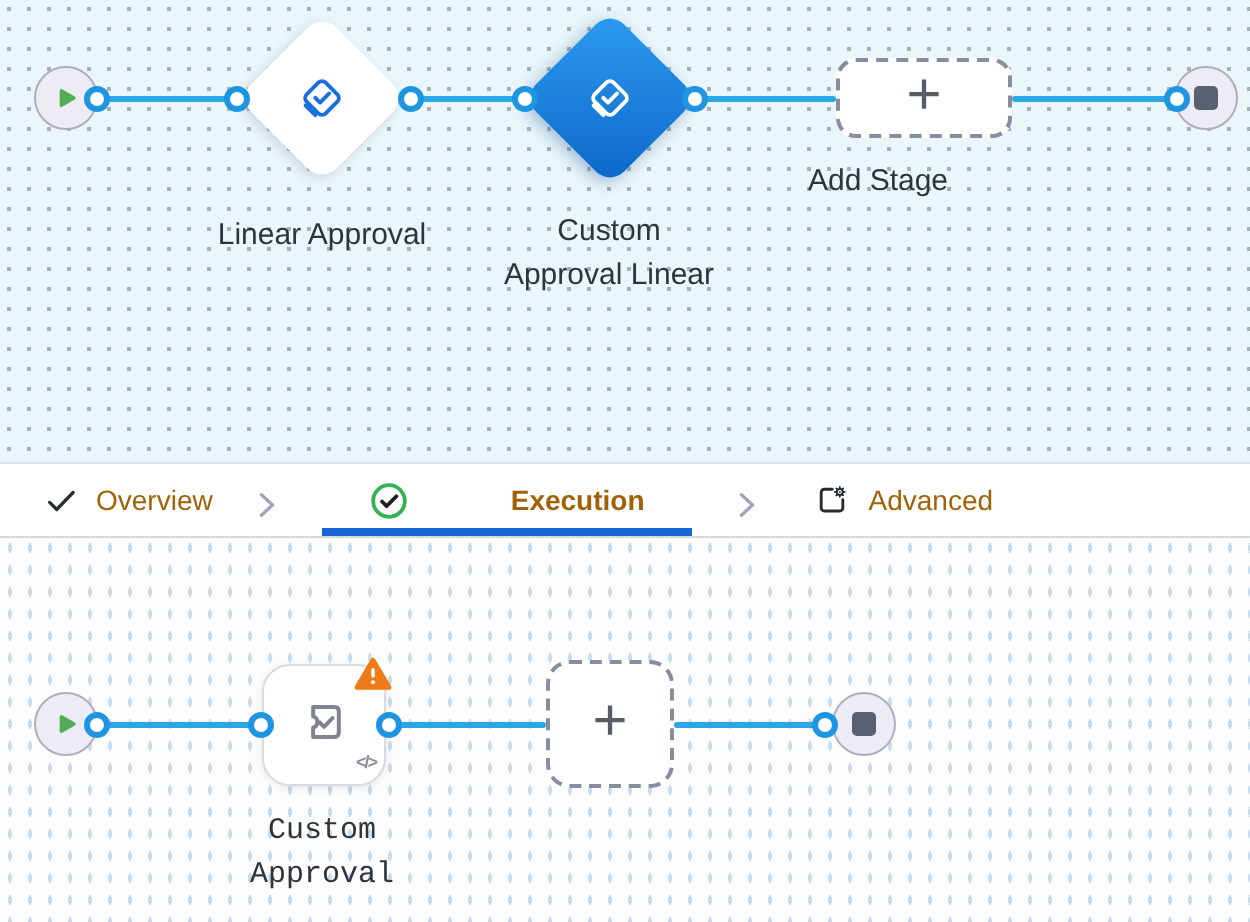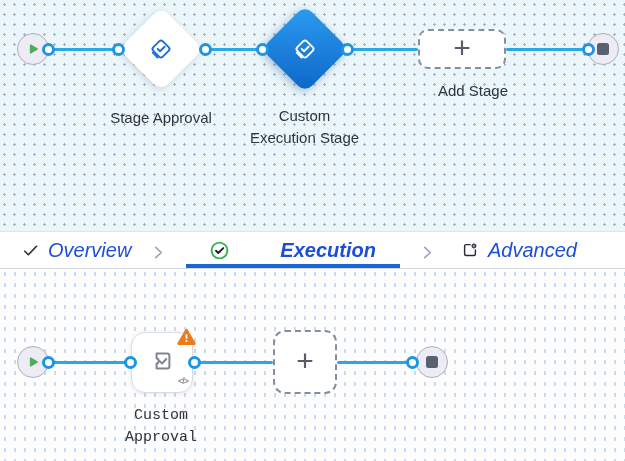--- a/index.html
+++ b/index.html
@@ -71,21 +71,21 @@
   
   .tab-bar {
     position:absolute; left:0; top:231px; width:625px; height:38px;
     background:#fff; border-top:1px solid #e1e5ea; border-bottom:1px solid #d5d9de;
     display:flex; align-items:center; padding-left:22px; z-index:8;
   }
   .tab {
     height:100%; display:flex; align-items:center; gap:9px;
     border-bottom:4px solid transparent; padding-top:4px; cursor:default;
   }
-  .tab .tab-label { font-size:20px; color:#1d4ed8; white-space:nowrap;font-style:italic; }
+  .tab .tab-label { font-size:14px; color:#a16207; white-space:nowrap; }
   .tab.active { border-bottom-color:#1a65d6; padding:4px 24px 0 24px; }
   .tab.active .tab-label { font-weight:bold;padding-left:42px; }
   .tab-sep { margin:0 21px; display:flex; align-items:center; padding-top:4px; }
 </style>
 </head>
 <body>
 
 <div class="screen">
 
   <div class="canvas-top">
@@ -129,23 +129,23 @@
       <span class="stop-square"></span>
     </div>
 
     <div class="port" style="left:41.5px; top:42.5px;"></div>
     <div class="port" style="left:111.5px; top:42.5px;"></div>
     <div class="port" style="left:198.5px; top:42.5px;"></div>
     <div class="port" style="left:255.5px; top:42.5px;"></div>
     <div class="port" style="left:340.5px; top:42.5px;"></div>
     <div class="port" style="left:581.5px; top:42.5px;"></div>
 
-    <div class="node-label" style="left:86px; top:107px; width:150px;">Stage Approval</div>
-    <div class="node-label" style="left:248px; top:105px; width:113px;">Custom Execution Stage</div>
-    <div class="node-label" style="left:427px; top:80px; width:92px;">Add Stage</div>
+    <div class="node-label" style="left:86px; top:107px; width:150px;">Linear Approval</div>
+    <div class="node-label" style="left:248px; top:105px; width:113px;">Custom Approval Linear</div>
+    <div class="node-label" style="left:393px; top:80px; width:92px;">Add Stage</div>
   </div>
 
   <div class="tab-bar">
 
     <div class="tab">
       <span style="display:flex;">
         <svg width="17" height="17" viewBox="0 0 24 24" fill="none" stroke="#272c33" stroke-width="2.3" stroke-linecap="round" stroke-linejoin="round">
             <path d="M4 13 l5 5 L20.5 6"></path>
           </svg>
       </span>

